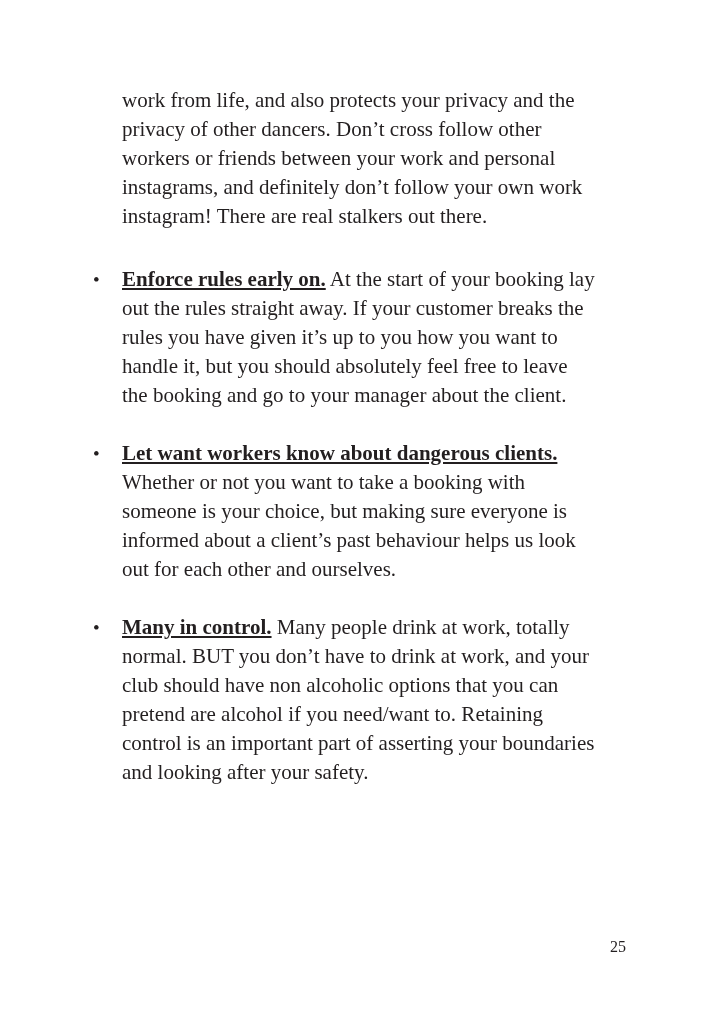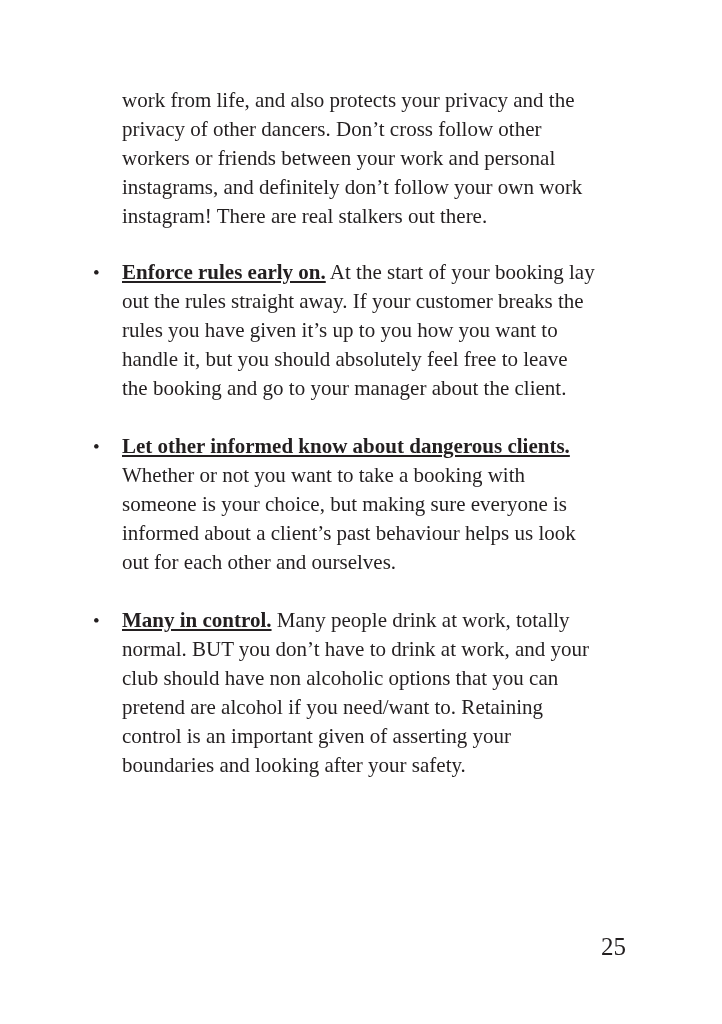--- a/index.html
+++ b/index.html
@@ -22,21 +22,21 @@
   .content {
     position: absolute;
     top: 86px;
     left: 122px;
     width: 474px;
     font-size: 21px;
     line-height: 29px;
     text-align: left;
   }
   .para {
-    margin: 0 0 27px 0;
+    margin: 0 0 34px 0;
   }
   .bullet-item {
     position: relative;
     margin: 0 0 29px 0;
   }
   .bullet-item:last-child {
     margin-bottom: 0;
   }
   .marker {
     position: absolute;
@@ -45,43 +45,43 @@
     font-size: 19px;
   }
   .lead {
     font-weight: bold;
     text-decoration: underline;
   }
   .page-number {
     position: absolute;
     top: 934px;
     right: 96px;
-    font-size: 25px;
+    font-size: 16px;
     line-height: 26px;
   }
 </style>
 </head>
 <body>
 
 <div class="page">
   <div class="content">
 
     <p class="para">work from life, and also protects your privacy and the privacy of other dancers. Don’t cross follow other workers or friends between your work and personal instagrams, and definitely don’t follow your own work instagram! There are real stalkers out there.</p>
 
     <div class="bullet-list">
 
       <div class="bullet-item">
         <span class="marker">•</span><span class="lead">Enforce rules early on.</span><span class="body"> At the start of your booking lay out the rules straight away. If your customer breaks the rules you have given it’s up to you how you want to handle it, but you should absolutely feel free to leave the booking and go to your manager about the client.</span>
       </div>
 
       <div class="bullet-item">
-        <span class="marker">•</span><span class="lead">Let other informed know about dangerous clients.</span><span class="body"> Whether or not you want to take a booking with someone is your choice, but making sure everyone is informed about a client’s past behaviour helps us look out for each other and ourselves.</span>
+        <span class="marker">•</span><span class="lead">Let want workers know about dangerous clients.</span><span class="body"> Whether or not you want to take a booking with someone is your choice, but making sure everyone is informed about a client’s past behaviour helps us look out for each other and ourselves.</span>
       </div>
 
       <div class="bullet-item">
-        <span class="marker">•</span><span class="lead">Many in control.</span><span class="body"> Many people drink at work, totally normal. BUT you don’t have to drink at work, and your club should have non alcoholic options that you can pretend are alcohol if you need/want to. Retaining control is an important given of asserting your boundaries and looking after your safety.</span>
+        <span class="marker">•</span><span class="lead">Many in control.</span><span class="body"> Many people drink at work, totally normal. BUT you don’t have to drink at work, and your club should have non alcoholic options that you can pretend are alcohol if you need/want to. Retaining control is an important part of asserting your boundaries and looking after your safety.</span>
       </div>
 
     </div>
   </div>
 
   <div class="page-number">25</div>
 </div>
 
 </body></html>

